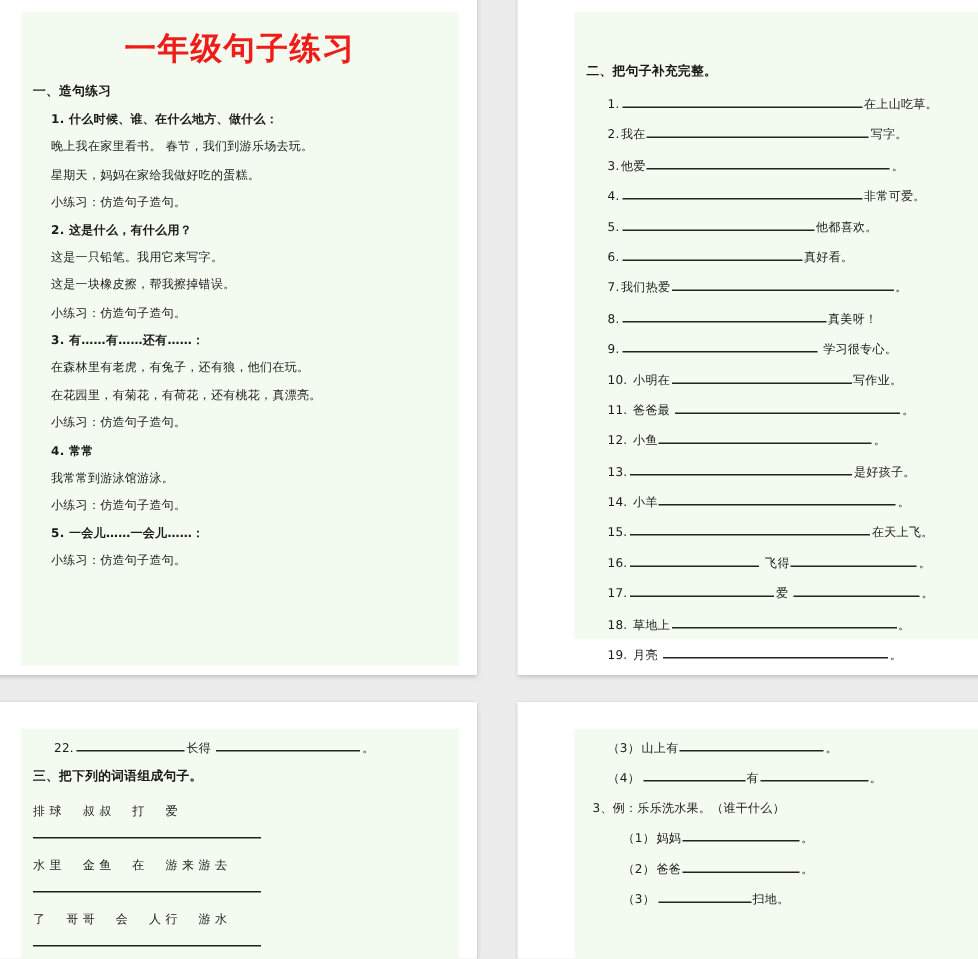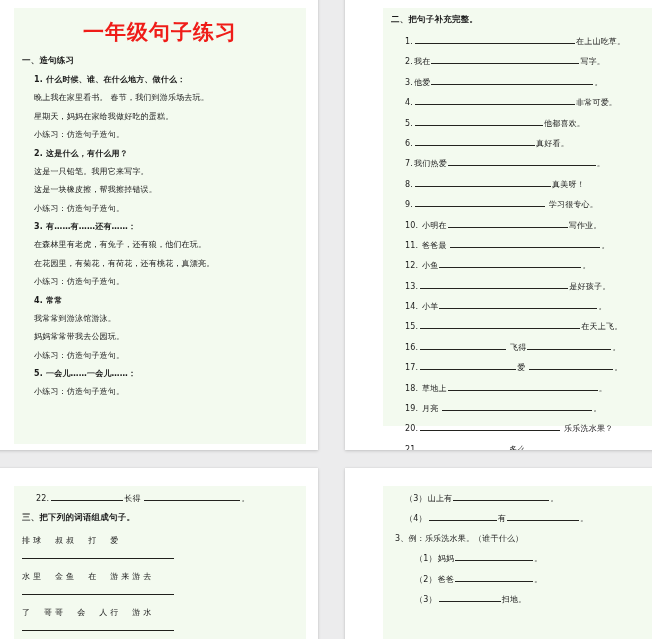--- a/index.html
+++ b/index.html
@@ -96,31 +96,30 @@
           <div class="num cn">2. 这是什么，有什么用？</div>
           <div class="ln cn">这是一只铅笔。我用它来写字。</div>
           <div class="ln cn">这是一块橡皮擦，帮我擦掉错误。</div>
           <div class="tip cn">小练习：仿造句子造句。</div>
           <div class="num cn">3. 有……有……还有……：</div>
           <div class="ln cn">在森林里有老虎，有兔子，还有狼，他们在玩。</div>
           <div class="ln cn">在花园里，有菊花，有荷花，还有桃花，真漂亮。</div>
           <div class="tip cn">小练习：仿造句子造句。</div>
           <div class="num cn">4. 常常</div>
           <div class="ln cn">我常常到游泳馆游泳。</div>
-          <div class="ln cn">妈妈常常带我去公园玩。</div>
           <div class="tip cn">小练习：仿造句子造句。</div>
           <div class="num cn">5. 一会儿……一会儿……：</div>
           <div class="tip cn">小练习：仿造句子造句。</div>
         </div>
     </div>
   </div>
 
   <div class="page" id="page2">
     <div class="sheet">
-      <div class="h2 cn" style="margin-bottom:9px;">二、把句子补充完整。</div>
+      <div class="h2 cn" style="margin-bottom:9px;margin-top:28px;">二、把句子补充完整。</div>
       <div id="p2items">
           <div class="fb cn"><span class="idx">1.</span><span class="blank" style="width: 160px;"></span><span>在上山吃草。</span></div>
           <div class="fb cn"><span class="idx">2.</span><span>我在</span><span class="blank" style="width: 148px;"></span><span>写字。</span></div>
           <div class="fb cn"><span class="idx">3.</span><span>他爱</span><span class="blank" style="width: 162px;"></span><span>。</span></div>
           <div class="fb cn"><span class="idx">4.</span><span class="blank" style="width: 160px;"></span><span>非常可爱。</span></div>
           <div class="fb cn"><span class="idx">5.</span><span class="blank" style="width: 128px;"></span><span>他都喜欢。</span></div>
           <div class="fb cn"><span class="idx">6.</span><span class="blank" style="width: 120px;"></span><span>真好看。</span></div>
           <div class="fb cn"><span class="idx">7.</span><span>我们热爱</span><span class="blank" style="width: 148px;"></span><span>。</span></div>
           <div class="fb cn"><span class="idx">8.</span><span class="blank" style="width: 136px;"></span><span>真美呀！</span></div>
           <div class="fb cn"><span class="idx">9.</span><span class="blank" style="width: 130px;"></span><span> 学习很专心。</span></div>

